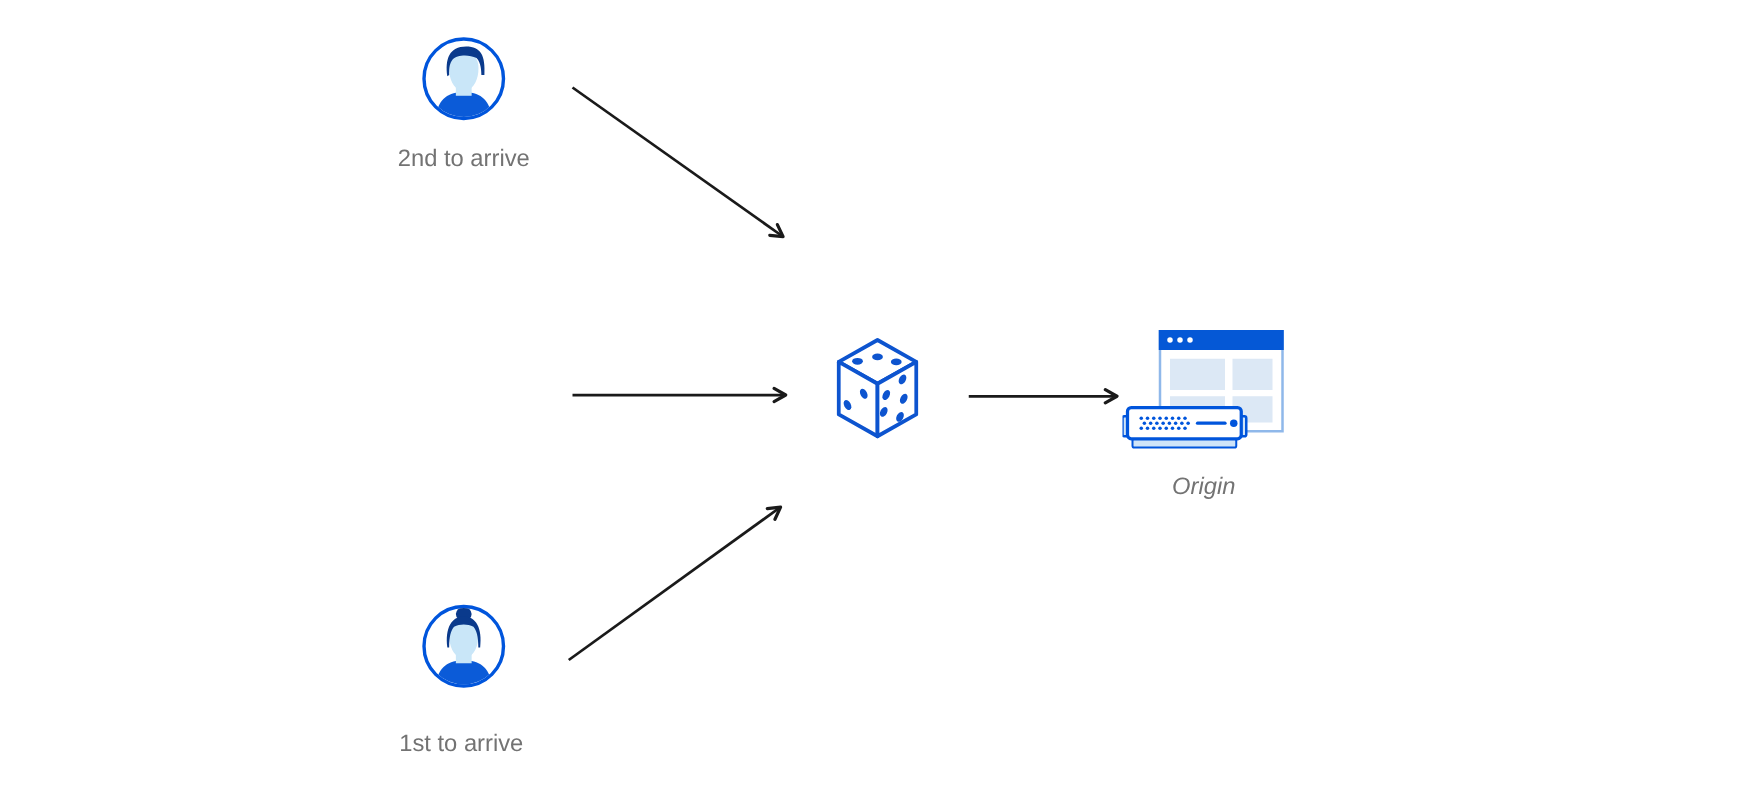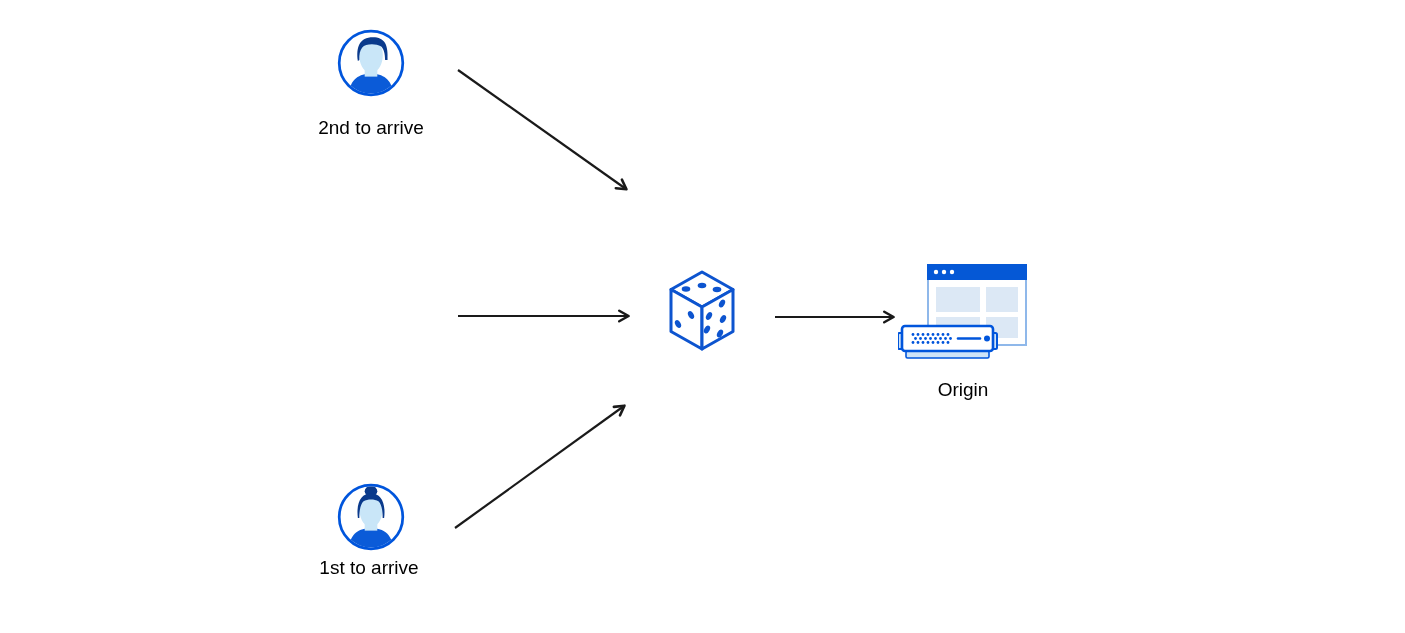--- a/index.html
+++ b/index.html
@@ -9,21 +9,21 @@
     height: 633px;
     background: #ffffff;
     font-family: "Liberation Sans", sans-serif;
     overflow: hidden;
   }
   .node { position: absolute; }
   .node-label {
     position: absolute;
     font-size: 19px;
     line-height: 22px;
-    color: #000000;
+    color: #737373;
     text-align: center;
     white-space: nowrap;
   }
   .arrow-layer {
     position: absolute;
     left: 0; top: 0;
     width: 1405px; height: 633px;
     pointer-events: none;
   }
 </style>
@@ -72,21 +72,21 @@
         </defs>
       <circle cx="36" cy="36" r="32.7" fill="#ffffff" stroke="#0055dc" stroke-width="2.8"></circle>
       <g clip-path="url(#clipC)">
         <path d="M13,72 C13,53.5 23,47.5 36,47.5 C49,47.5 59,53.5 59,72 Z" fill="#0b5bd8"></path>
         <rect x="29.5" y="37" width="13" height="13" fill="#c9e6f8"></rect>
         <path d="M36,14.5 C46,14.5 48.6,23.5 47.8,30.5 C47,39 42.5,46 36,46 C29.5,46 25,39 24.2,30.5 C23.4,23.5 26,14.5 36,14.5 Z" fill="#c9e6f8"></path>
         <ellipse cx="36" cy="9.5" rx="6.5" ry="5.5" fill="#0a3a8c"></ellipse>
         <path d="M22.5,37 C20.5,21 26,11.5 36,11.5 C46,11.5 51.5,21 49.5,37 L48,37 C48,28 46.5,23 44,20 C39,17.5 33,17.5 28,20 C25.5,23 24,28 24,37 Z" fill="#0a3a8c"></path>
       </g>
     </svg>
-    <div class="node-label" style="left:-47px; top:75px; width:160px;">1st to arrive</div>
+    <div class="node-label" style="left:-47px; top:103px; width:160px;">1st to arrive</div>
   </div>
 
   <div class="node" style="left:665px; top:268px; width:74px; height:86px;">
     <svg width="74" height="86" viewBox="0 0 74 86">
       <g stroke="#0d54cf" stroke-width="3" stroke-linejoin="round" fill="#ffffff">
         <path d="M37,4 L68,21.5 L37,39 L6,21.5 Z"></path>
         <path d="M6,21.5 L37,39 L37,81 L6,63.5 Z"></path>
         <path d="M68,21.5 L37,39 L37,81 L68,63.5 Z"></path>
       </g>
       <g fill="#0d54cf">
@@ -145,16 +145,16 @@
             <circle cx="30" cy="80.5" r="1.4"></circle>
             <circle cx="35" cy="80.5" r="1.4"></circle>
             <circle cx="40" cy="80.5" r="1.4"></circle>
             <circle cx="45" cy="80.5" r="1.4"></circle>
             <circle cx="50" cy="80.5" r="1.4"></circle>
         </g>
         <line x1="60" y1="76.5" x2="82" y2="76.5" stroke="#0055dc" stroke-width="2.6" stroke-linecap="round"></line>
         <circle cx="89" cy="76.5" r="3" fill="#0055dc"></circle>
       </g>
     </svg>
-    <div class="node-label" style="left:-15px; top:117px; width:160px;">Origin</div>
+    <div class="node-label" style="left:-15px; top:117px; width:160px;font-style:italic;">Origin</div>
   </div>
 
 </div>
 
 </body></html>

